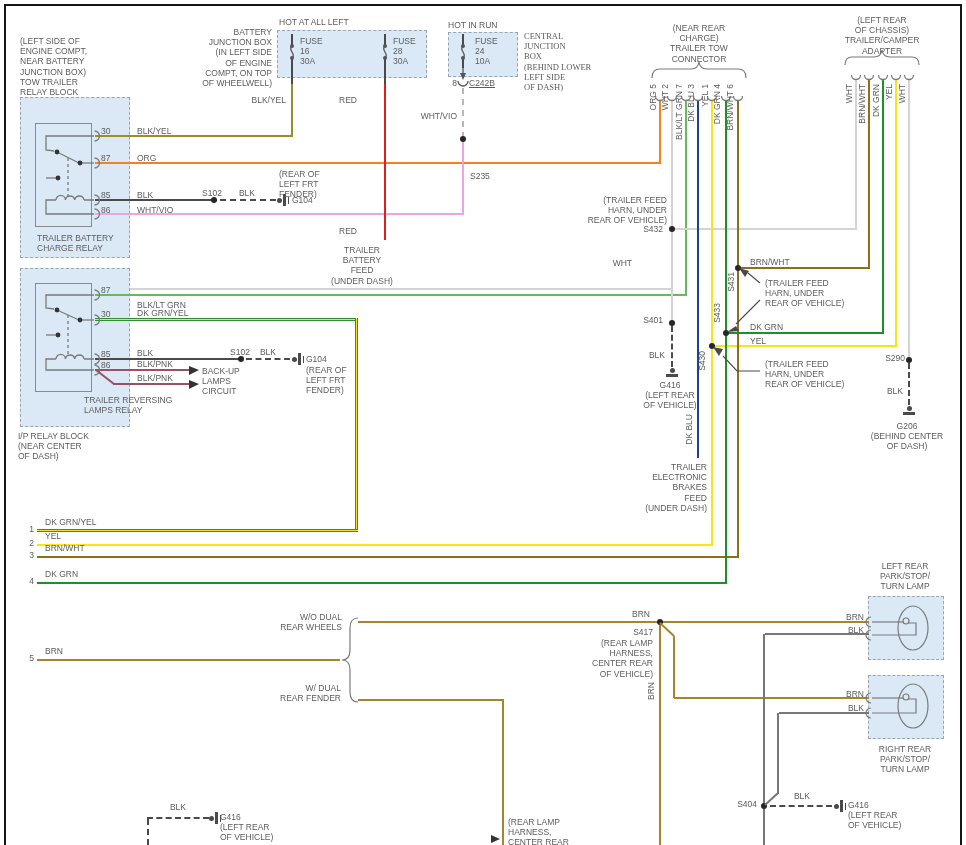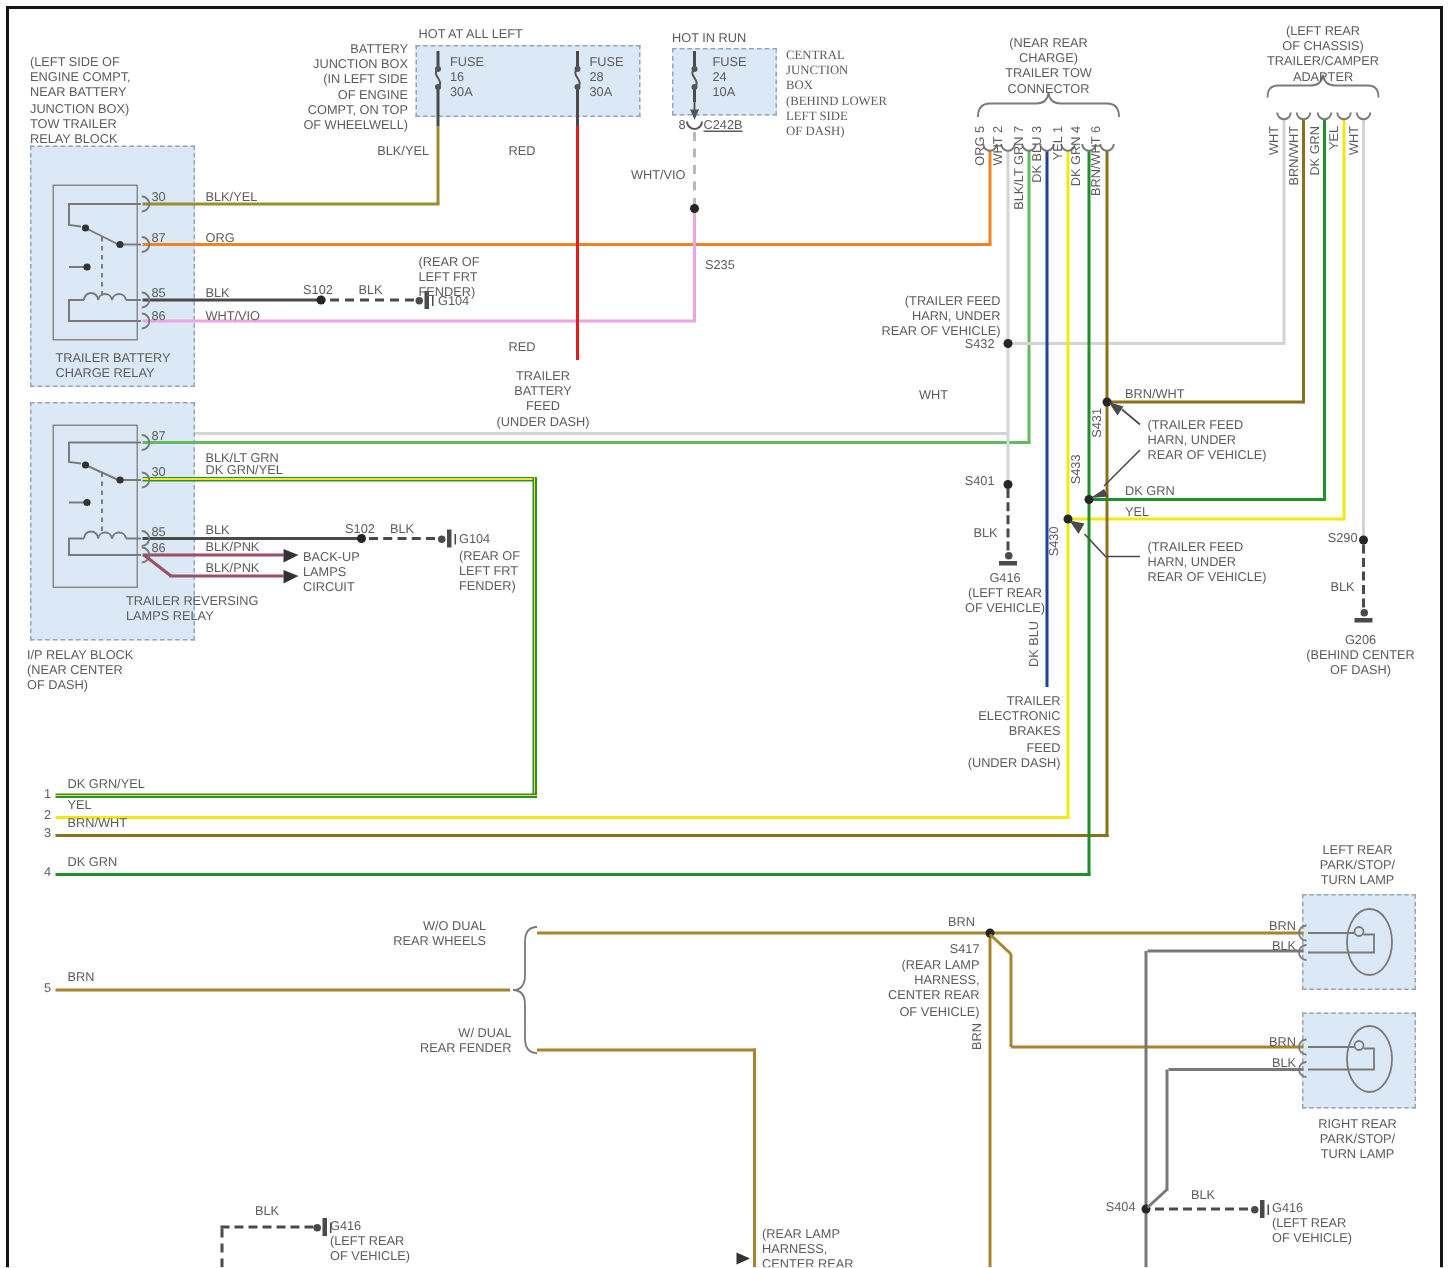--- a/index.html
+++ b/index.html
@@ -360,21 +360,21 @@
       <div class="lbl ar" style="left: -116px; top: 524px;">1</div>
       <div class="lbl ar" style="left: -116px; top: 538px;">2</div>
       <div class="lbl ar" style="left: -116px; top: 550px;">3</div>
       <div class="lbl ar" style="left: -116px; top: 576px;">4</div>
       <div class="lbl ar" style="left: -116px; top: 653px;">5</div>
       <div class="lbl al" style="left: 45px; top: 517px;">DK GRN/YEL</div>
       <div class="lbl al" style="left: 45px; top: 531px;">YEL</div>
       <div class="lbl al" style="left: 45px; top: 543px;">BRN/WHT</div>
       <div class="lbl al" style="left: 45px; top: 569px;">DK GRN</div>
       <div class="lbl al" style="left: 45px; top: 646px;">BRN</div>
-      <div class="lbl ar" style="left: 174px; top: 612px;">W/O DUAL
+      <div class="lbl ar" style="left: 192px; top: 612px;">W/O DUAL
 REAR WHEELS</div>
       <div class="lbl ar" style="left: 191px; top: 683px;">W/ DUAL
 REAR FENDER</div>
       <div class="lbl ar" style="left: 500px; top: 609px;">BRN</div>
       <div class="lbl ar" style="left: 503px; top: 627px;">S417</div>
       <div class="lbl ar" style="left: 503px; top: 638px;">(REAR LAMP
 HARNESS,
 CENTER REAR
 OF VEHICLE)</div>
       <div class="lbl ac" style="left: 830px; top: 561px;">LEFT REAR

